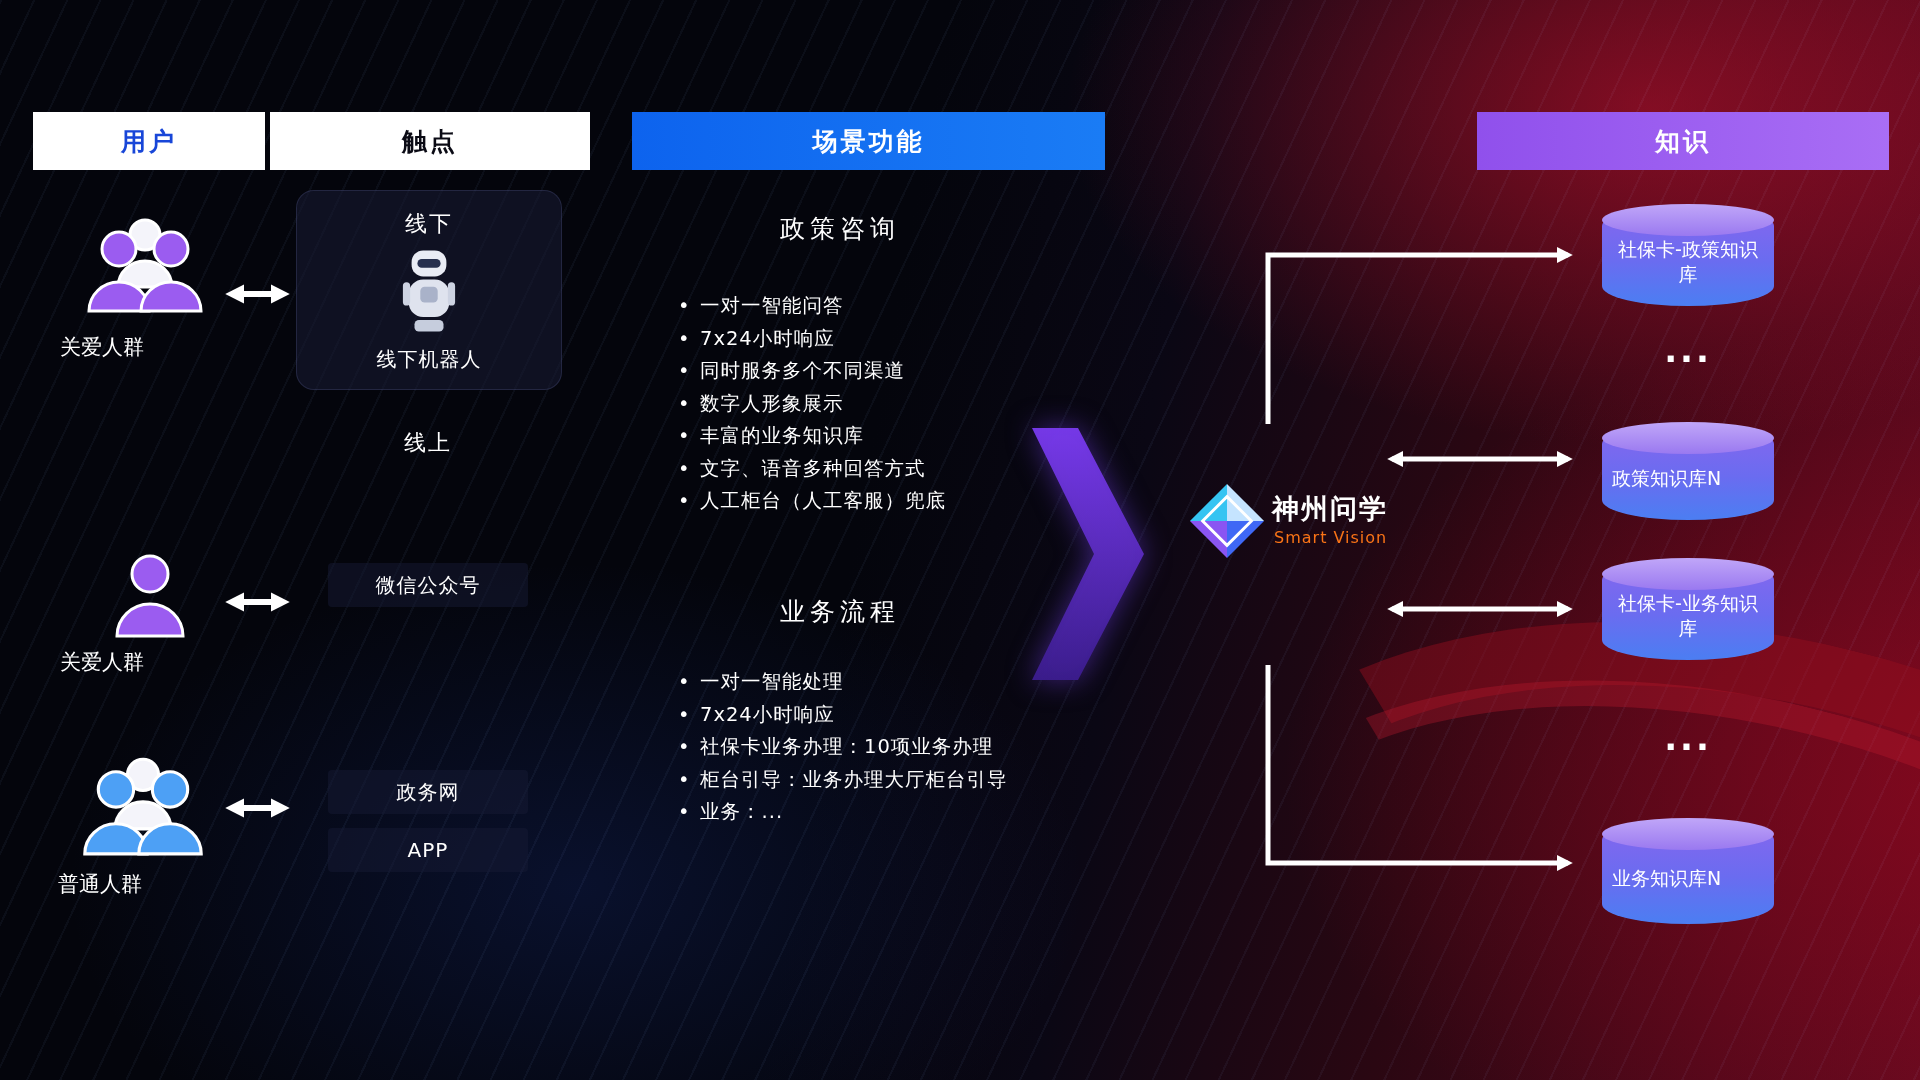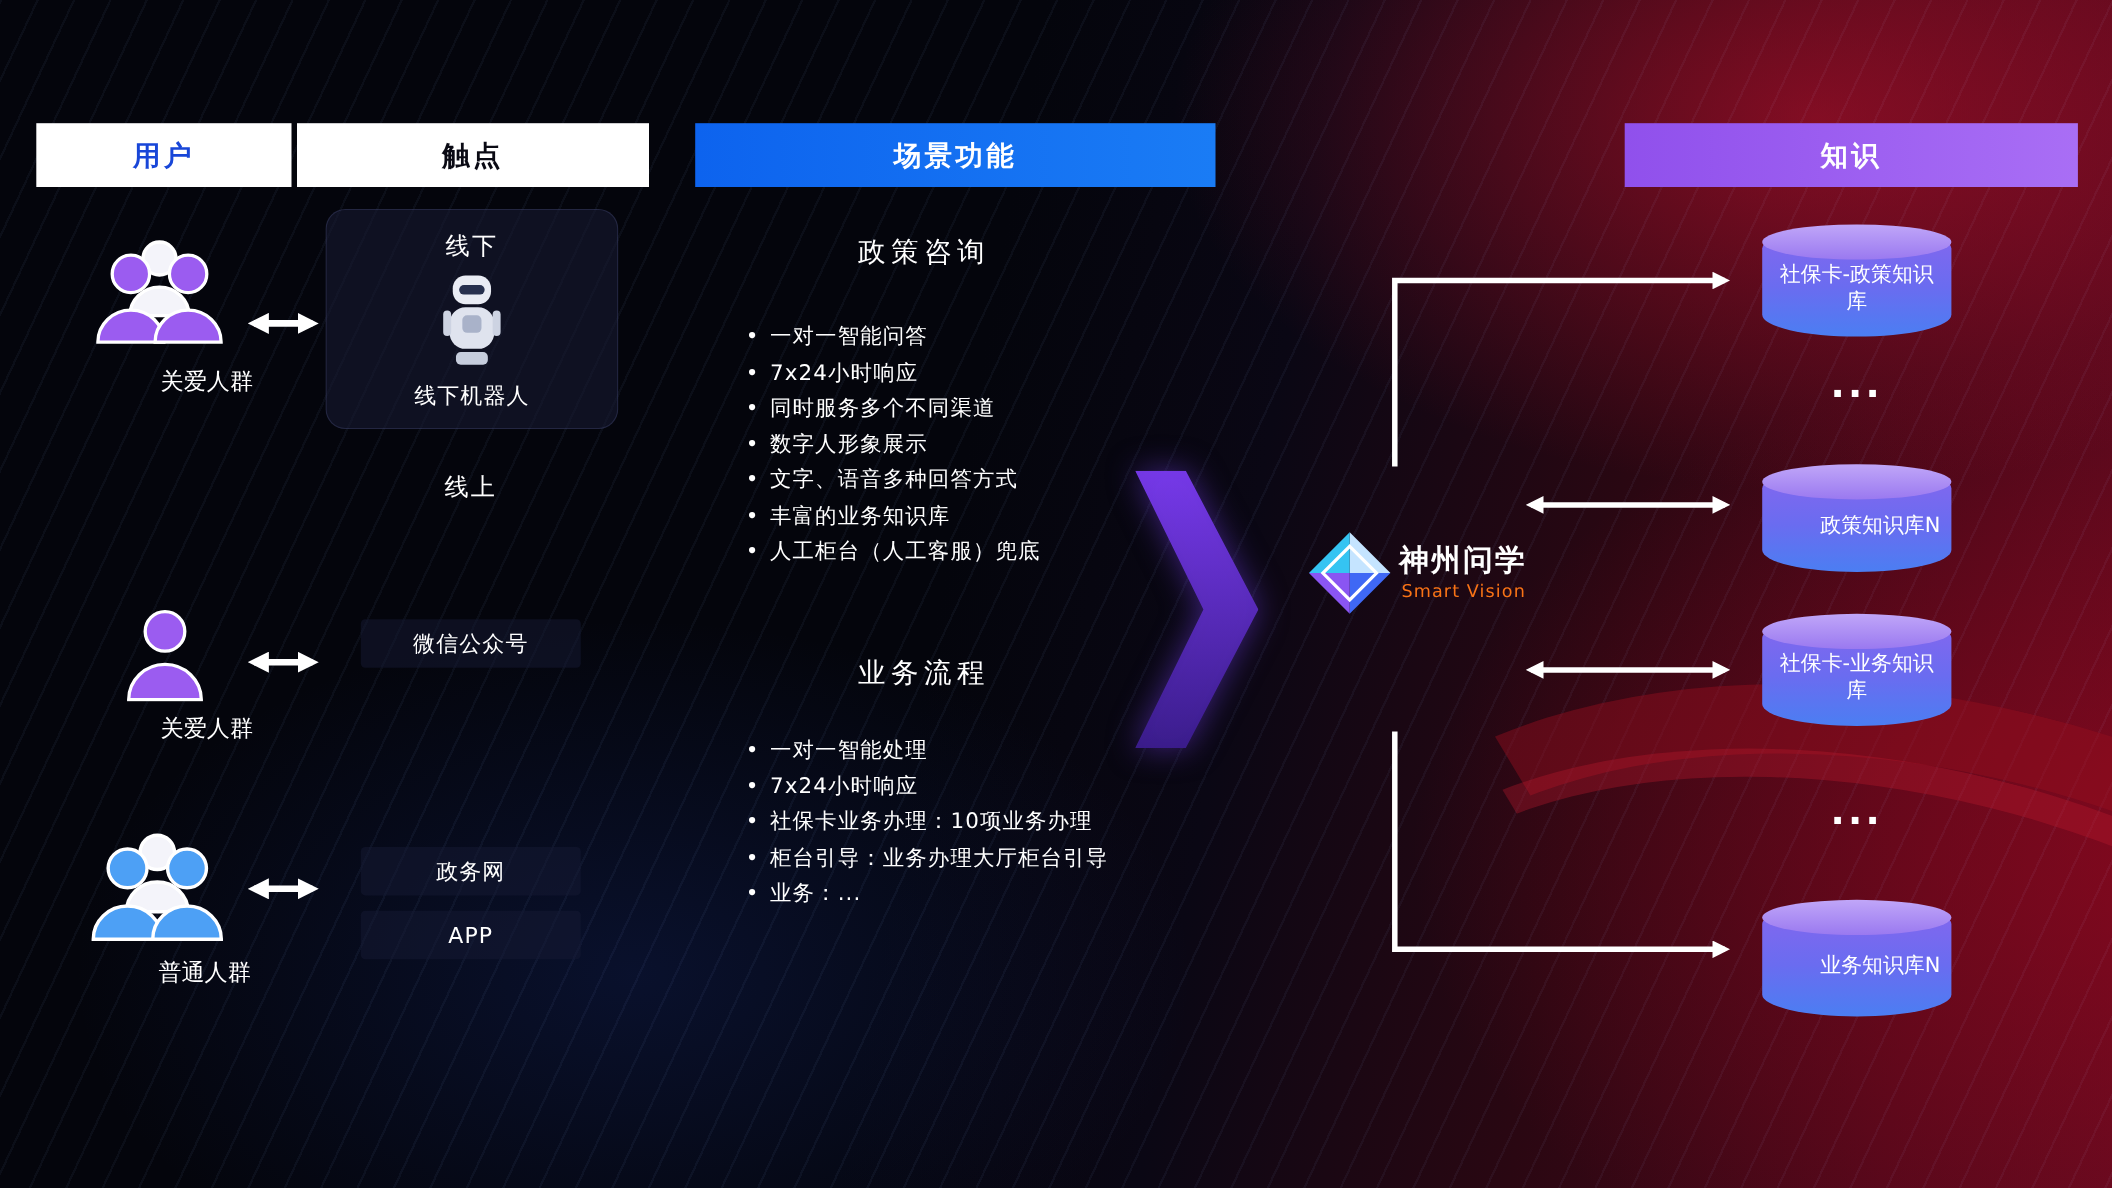--- a/index.html
+++ b/index.html
@@ -37,21 +37,21 @@
     position:absolute; top:112px; height:58px;
     display:flex; align-items:center; justify-content:center;
     font-size:25px; font-weight:700; letter-spacing:3px;
   }
   .hdr-user   { left:33px;   width:232px; background:#fff; color:#1846d8; }
   .hdr-touch  { left:270px;  width:320px; background:#fff; color:#0a0a14; }
   .hdr-scene  { left:595px;  width:473px; background:linear-gradient(90deg,#0d63ee,#1a7cf5); color:#fff;margin-left:37px; }
   .hdr-model  { left:1073px; width:399px; background:linear-gradient(90deg,#9050ec,#a96ef5); color:#fff; }
   .hdr-know   { left:1477px; width:412px; background:linear-gradient(90deg,#9050ec,#a96ef5); color:#fff; }
   
-  .user-label { position:absolute; width:170px; text-align:right; color:#fff; font-size:21px; }
+  .user-label { position:absolute; width:170px; text-align:left; color:#fff; font-size:21px; }
   .ico { position:absolute; }
   
   .robot-card {
     position:absolute; left:296px; top:190px; width:264px; height:198px;
     background:rgba(26,28,52,.55); border:1px solid rgba(130,140,210,.18);
     border-radius:18px;
   }
   .robot-card .card-title { position:absolute; top:18px; left:0; width:100%; text-align:center; color:#fff; font-size:22px; letter-spacing:2px; }
   .robot-card .robot-svg  { position:absolute; top:56px; left:50%; transform:translateX(-50%); }
   .robot-card .card-sub   { position:absolute; bottom:16px; left:0; width:100%; text-align:center; color:#fff; font-size:20px; letter-spacing:1px; }
@@ -78,21 +78,21 @@
   .big-arrow { position:absolute; left:1032px; top:428px; filter:drop-shadow(0 0 14px rgba(110,60,220,.55)); }
   
   .logo-diamond { position:absolute; left:1188px; top:482px; }
   .model-name { position:absolute; left:1272px; top:491px; color:#fff; font-size:27px; font-weight:700; letter-spacing:2px; }
   .model-sub  { position:absolute; left:1274px; top:528px; color:#f97316; font-size:16px; letter-spacing:1px; }
   
   .cyl {
     position:absolute; left:1602px; width:172px;
     background:linear-gradient(180deg,#8766ee 0%, #6a6cf0 55%, #4b7ef2 100%);
     border-radius:86px / 20px;
-    display:flex; align-items:center; justify-content:flex-end;
+    display:flex; align-items:center; justify-content:flex-start;
     text-align:center; color:#fff; font-size:19px; line-height:1.3;
     padding:18px 10px 6px 10px; box-sizing:border-box;
   }
   .cyl::before {
     content:""; position:absolute; top:-2px; left:0; width:100%; height:32px;
     background:linear-gradient(180deg,#c0a6f8,#9a79f0); border-radius:50%;
   }
   .cyl span { position:relative; z-index:1; }
   .cy1 { top:206px; height:100px; }
   .cy2 { top:424px; height:96px;  }
@@ -161,22 +161,22 @@
   <div class="channel ch-wechat">微信公众号</div>
   <div class="channel ch-gov">政务网</div>
   <div class="channel ch-app">APP</div>
 
   <div class="scene-title t1">政策咨询</div>
   <ul class="bullets b1">
     <li>一对一智能问答</li>
     <li>7x24小时响应</li>
     <li>同时服务多个不同渠道</li>
     <li>数字人形象展示</li>
+    <li>丰富的业务知识库</li>
     <li>文字、语音多种回答方式</li>
-    <li>丰富的业务知识库</li>
     <li>人工柜台（人工客服）兜底</li>
   </ul>
 
   <div class="scene-title t2">业务流程</div>
   <ul class="bullets b2">
     <li>一对一智能处理</li>
     <li>7x24小时响应</li>
     <li>社保卡业务办理：10项业务办理</li>
     <li>柜台引导：业务办理大厅柜台引导</li>
     <li>业务：...</li>

